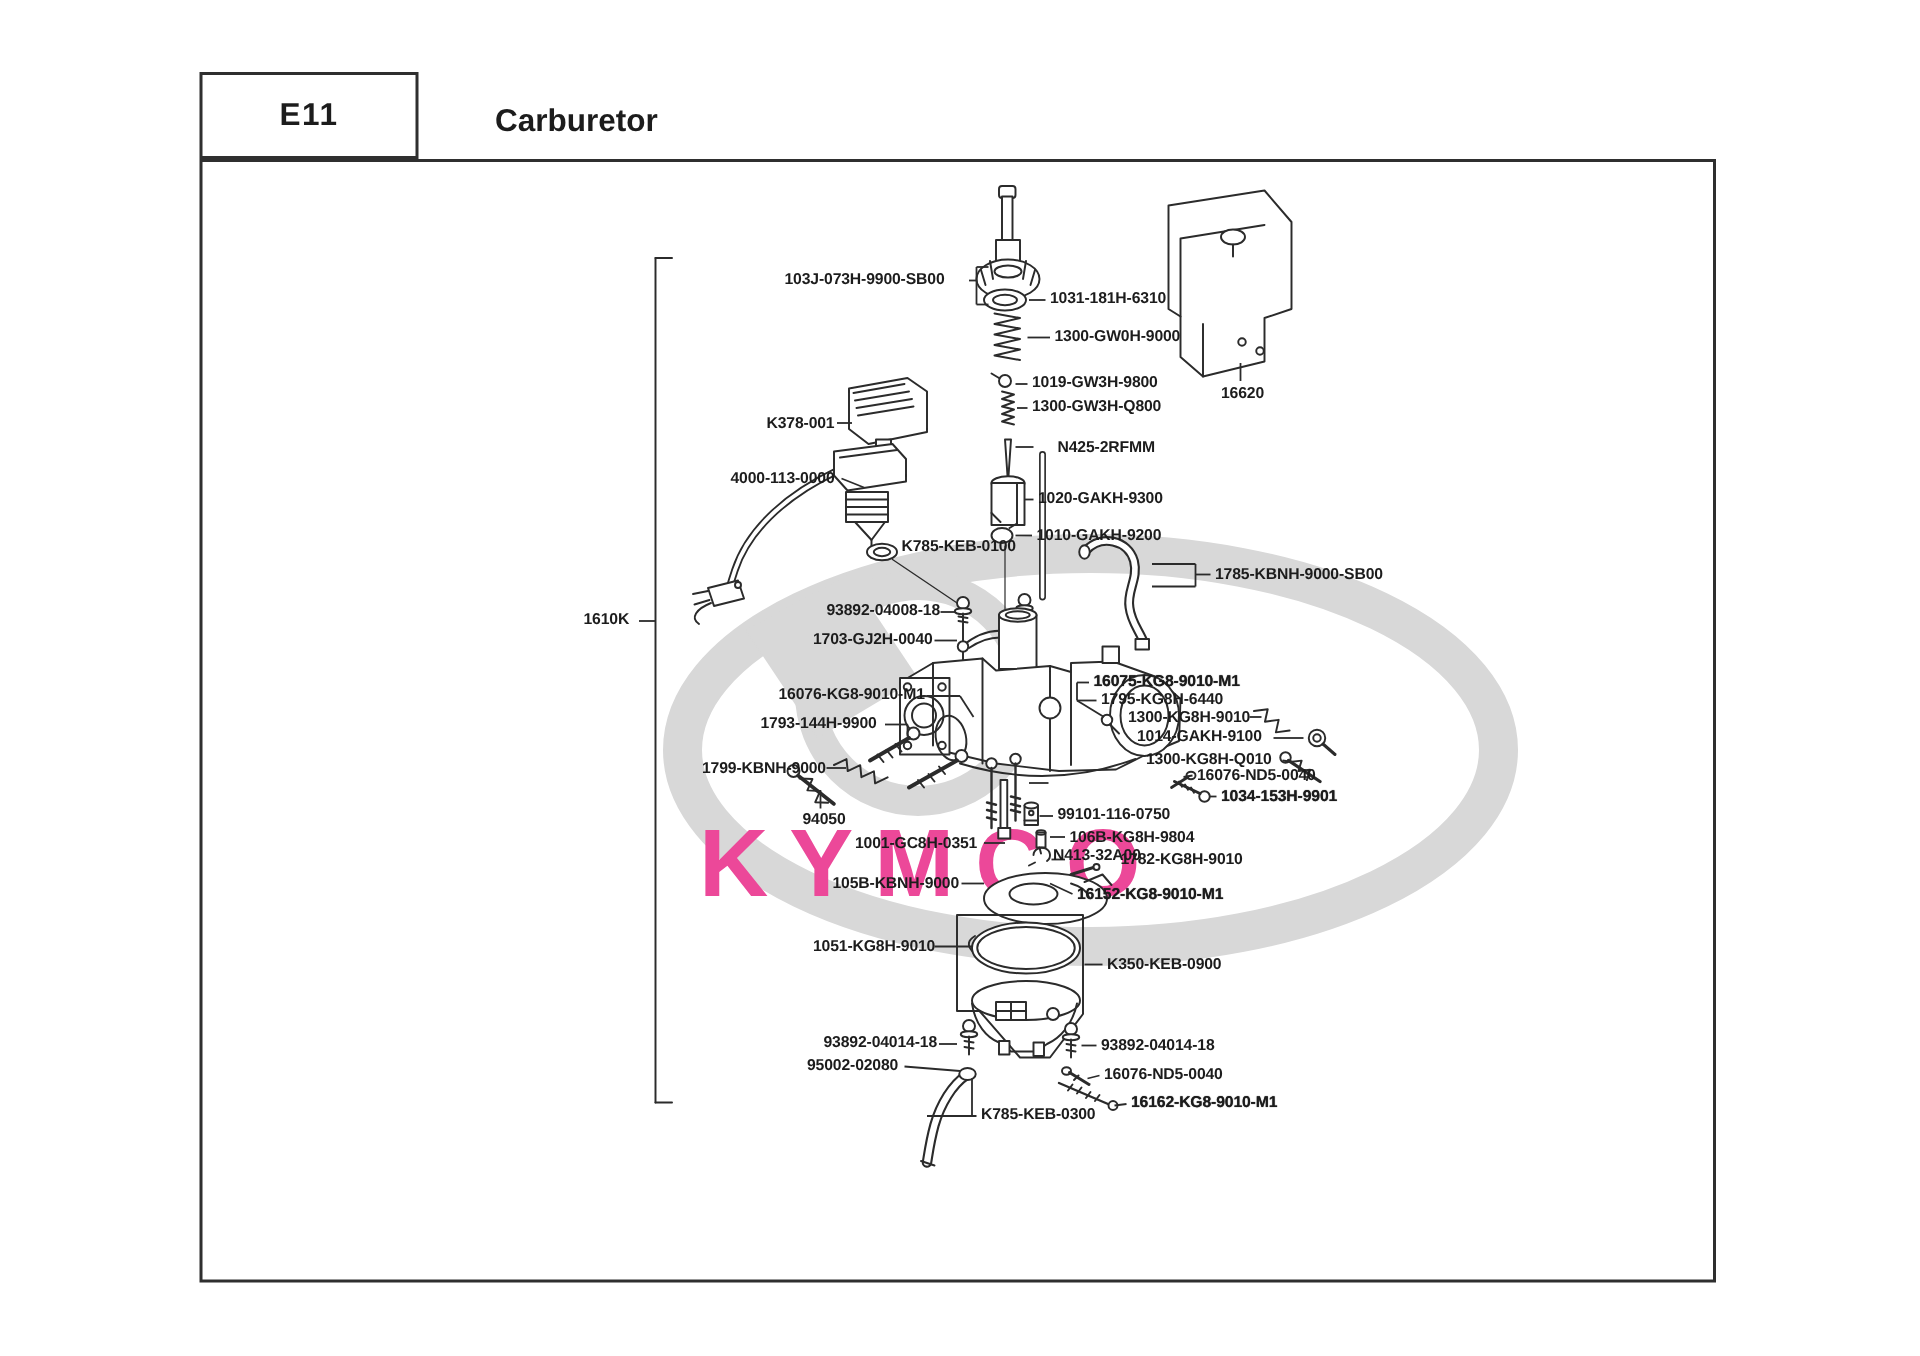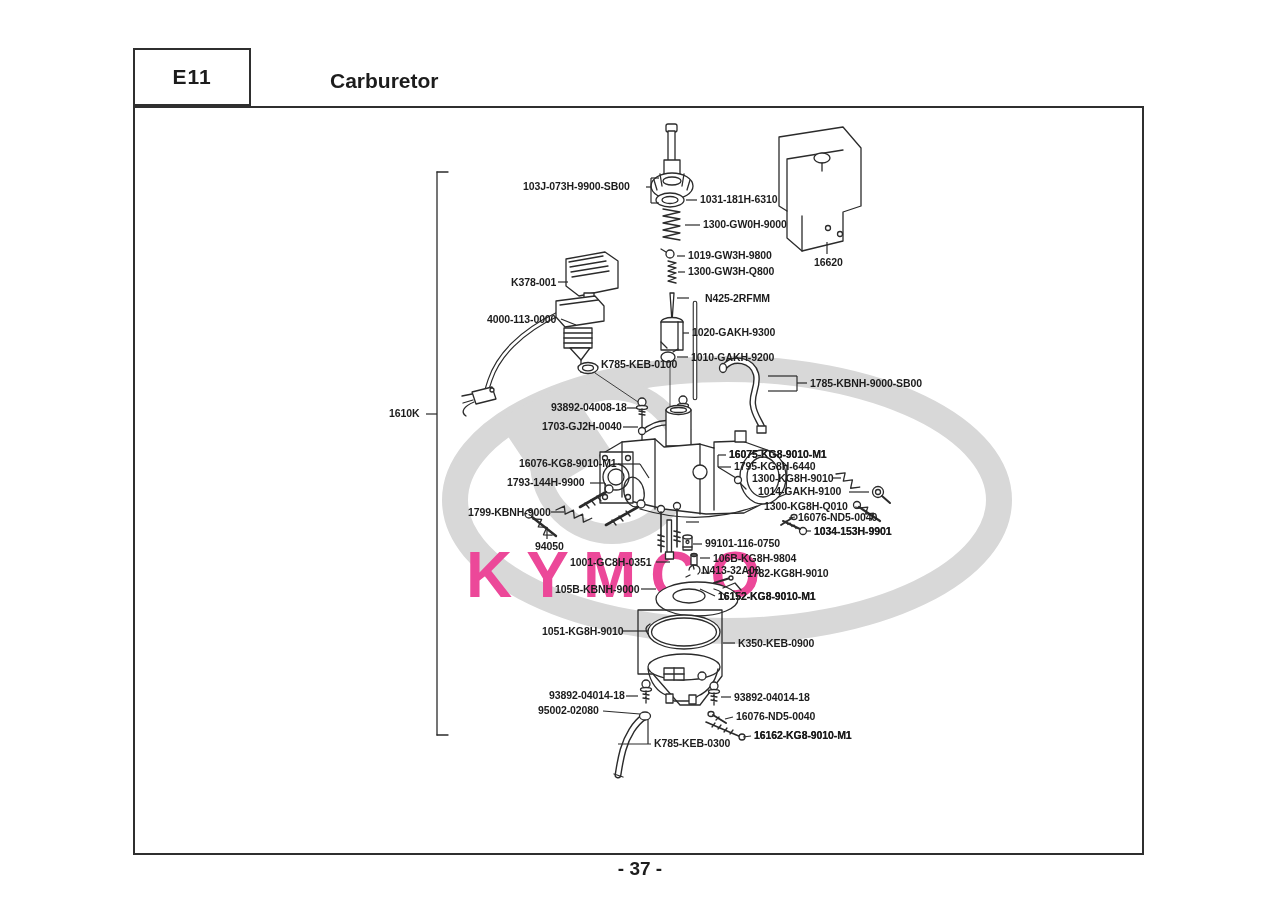--- a/index.html
+++ b/index.html
@@ -1,18 +1,18 @@
 <!DOCTYPE html>
 <html><head>
 <meta charset="utf-8">
 <style>
   html,body{margin:0;padding:0;background:#fff;}
   .page{position:relative;width:1280px;height:904px;background:#fff;overflow:hidden;
         font-family:"Liberation Sans",sans-serif;color:#1c1c1c;}
-  .code-box{position:absolute;left:133px;top:48px;width:118px;height:58px;
+  .code-box{position:absolute;left:133px;top:48px;width:146px;height:58px;
         border:2px solid #2f2f2f;box-sizing:border-box;display:flex;align-items:center;justify-content:center;
         background:#fff;z-index:6;}
   .code-box span{font-size:21px;font-weight:700;letter-spacing:1px;}
   .page-title{position:absolute;left:330px;top:69px;font-size:21px;font-weight:700;z-index:6;}
   .frame{position:absolute;left:133px;top:106px;width:1011px;height:749px;
         border:2px solid #2f2f2f;box-sizing:border-box;z-index:1;}
   .footer{position:absolute;left:0;top:858px;width:100%;text-align:center;
         font-size:19px;font-weight:700;z-index:6;}
   .wm{position:absolute;left:0;top:0;z-index:2;}
   .wm-text{position:absolute;left:466px;top:538px;font-size:64px;font-weight:700;
@@ -374,14 +374,13 @@
       <div class="part-label" style="left: 738px; top: 638px;">K350-KEB-0900</div>
       <div class="part-label" style="left: 549px; top: 690px;">93892-04014-18</div>
       <div class="part-label" style="left: 734px; top: 692px;">93892-04014-18</div>
       <div class="part-label" style="left: 538px; top: 705px;">95002-02080</div>
       <div class="part-label" style="left: 736px; top: 711px;">16076-ND5-0040</div>
       <div class="part-label em" style="left: 754px; top: 730px;">16162-KG8-9010-M1</div>
       <div class="part-label" style="left: 654px; top: 738px;">K785-KEB-0300</div>
       <div class="part-label" style="left: 389px; top: 408px;">1610K</div>
     </div>
 
-  <div class="footer">- 37 -</div>
 </div>
 
 </body></html>

